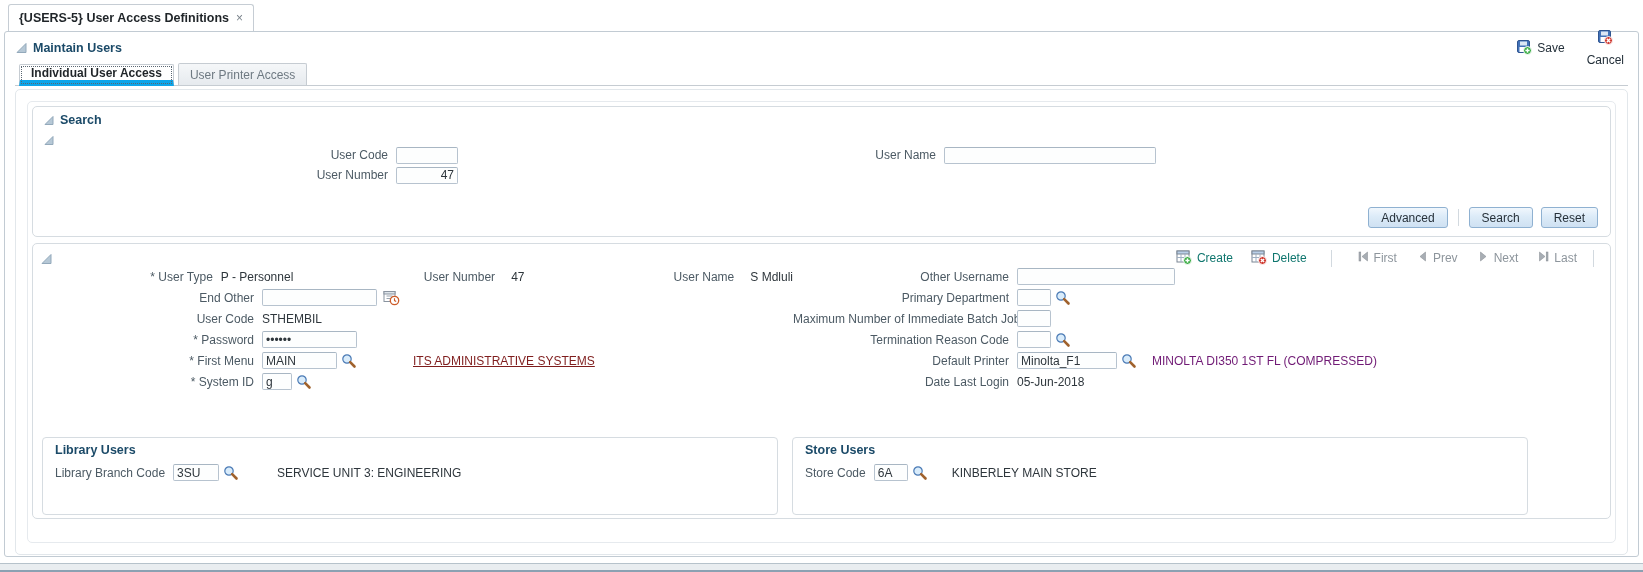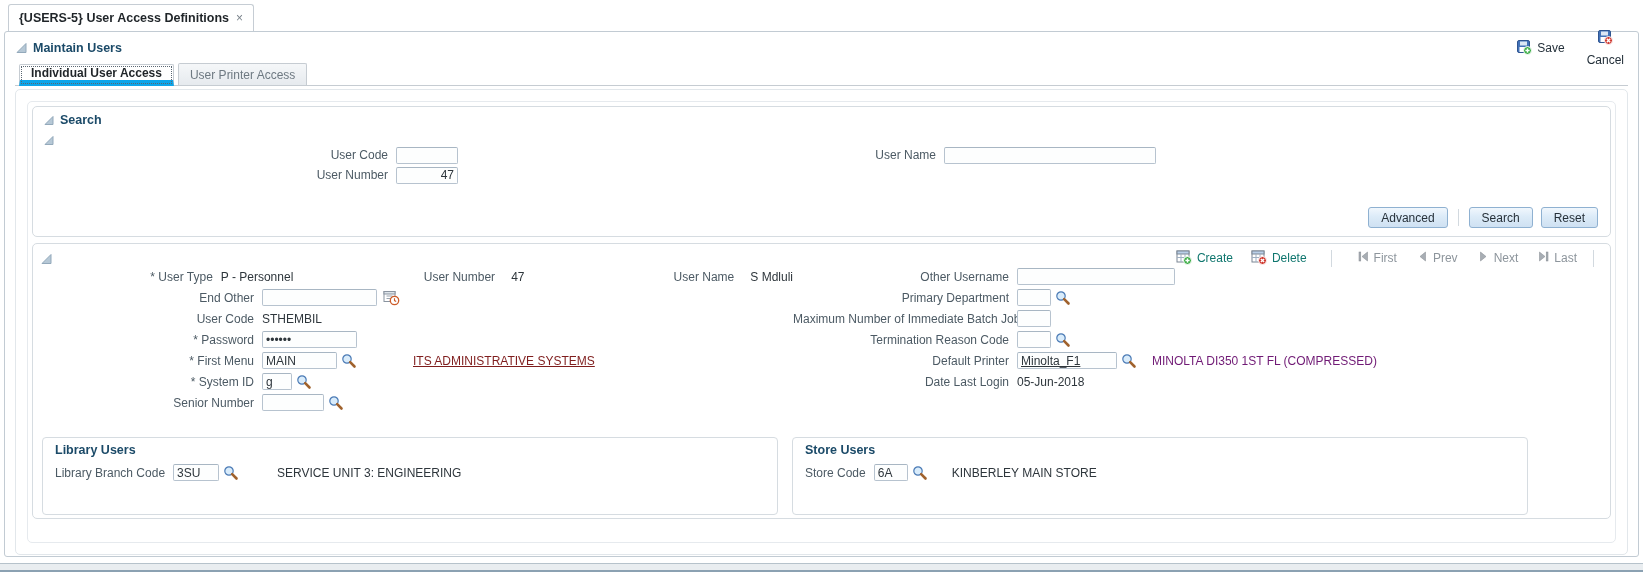--- a/index.html
+++ b/index.html
@@ -305,30 +305,20 @@
             <div class="frow">
               <span class="lbl">* System ID</span>
               <input class="inp" style="width: 30px;" value="g">
               <span class="mag">
                 <svg width="16" height="16">
                     <circle cx="6" cy="6" r="4.2" fill="#d9ecfb" stroke="#4a7ab5" stroke-width="1.2"></circle>
                     <line x1="9.2" y1="9.2" x2="13.5" y2="13.5" stroke="#a0622d" stroke-width="2.6" stroke-linecap="round"></line>
                   </svg>
               </span>
             </div>
-            <div class="frow">
-              <span class="lbl">Senior Number</span>
-              <input class="inp" style="width: 62px;">
-              <span class="mag">
-                <svg width="16" height="16">
-                    <circle cx="6" cy="6" r="4.2" fill="#d9ecfb" stroke="#4a7ab5" stroke-width="1.2"></circle>
-                    <line x1="9.2" y1="9.2" x2="13.5" y2="13.5" stroke="#a0622d" stroke-width="2.6" stroke-linecap="round"></line>
-                  </svg>
-              </span>
-            </div>
           </div>
 
           <div class="col-right">
             <div class="frow">
               <span class="lbl">Other Username</span>
               <input class="inp" style="width: 158px;">
             </div>
             <div class="frow">
               <span class="lbl">Primary Department</span>
               <input class="inp" style="width: 34px;">
@@ -348,21 +338,21 @@
               <input class="inp" style="width: 34px;">
               <span class="mag">
                 <svg width="16" height="16">
                     <circle cx="6" cy="6" r="4.2" fill="#d9ecfb" stroke="#4a7ab5" stroke-width="1.2"></circle>
                     <line x1="9.2" y1="9.2" x2="13.5" y2="13.5" stroke="#a0622d" stroke-width="2.6" stroke-linecap="round"></line>
                   </svg>
               </span>
             </div>
             <div class="frow">
               <span class="lbl">Default Printer</span>
-              <input class="inp" style="width: 100px; text-decoration: underline;" value="Minolta_F1">
+              <input class="inp" style="width: 100px;" value="Minolta_F1">
               <span class="mag">
                 <svg width="16" height="16">
                     <circle cx="6" cy="6" r="4.2" fill="#d9ecfb" stroke="#4a7ab5" stroke-width="1.2"></circle>
                     <line x1="9.2" y1="9.2" x2="13.5" y2="13.5" stroke="#a0622d" stroke-width="2.6" stroke-linecap="round"></line>
                   </svg>
               </span>
               <span class="desc2">MINOLTA DI350 1ST FL (COMPRESSED)</span>
             </div>
             <div class="frow">
               <span class="lbl">Date Last Login</span>

